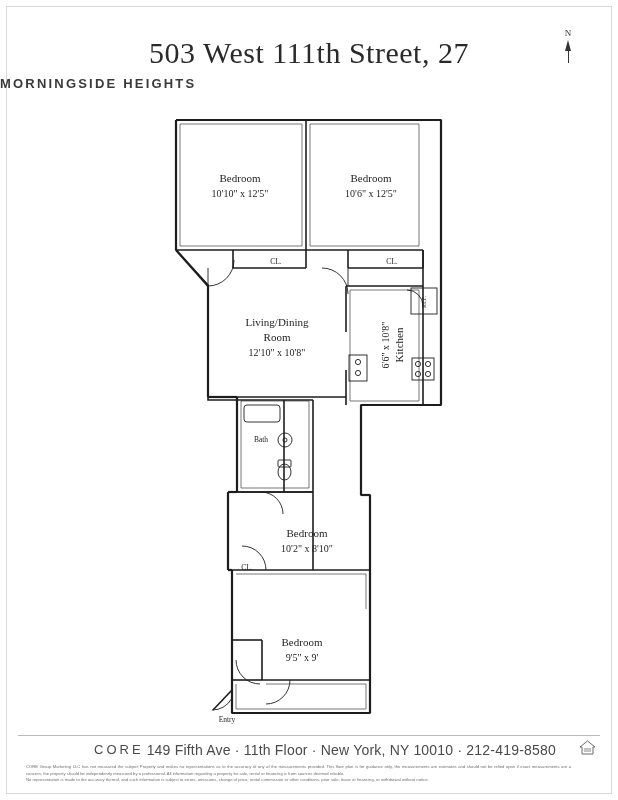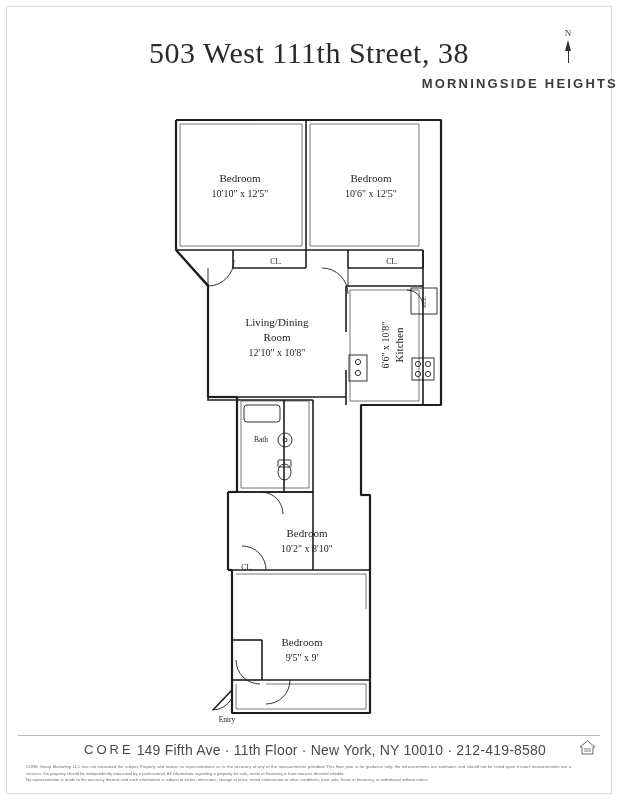--- a/index.html
+++ b/index.html
@@ -31,21 +31,21 @@
     font-family: "Liberation Serif", serif;
     font-size: 30px;
     letter-spacing: 0.5px;
     color: #2a2a2a;
     font-weight: normal;
   }
   .subtitle {
     position: absolute;
     left: 0; top: 76px;
     width: 618px;
-    text-align: right;
+    text-align: left;
     font-family: "Liberation Sans", sans-serif;
     font-size: 13px;
     letter-spacing: 2.2px;
     color: #3a3a3a;
     font-weight: bold;
   }
   .north {
     position: absolute;
     right: 40px; top: 28px;
     width: 20px; height: 34px;
@@ -90,21 +90,21 @@
   
   .footer-rule {
     position: absolute;
     left: 18px; top: 735px;
     width: 582px;
     height: 1px;
     background: #b9b9b9;
   }
   .footer-bar {
     position: absolute;
-    left: 24px; top: 736px;
+    left: 34px; top: 736px;
     width: 582px;
     height: 27px;
     display: flex;
     align-items: center;
     justify-content: center;
     gap: 3px;
   }
   .core-logo {
     font-family: "Liberation Sans", sans-serif;
     font-size: 13px;
@@ -147,21 +147,21 @@
 <div class="sheet">
 
   <div class="page-border"></div>
 
   <div class="north">
     <span>N</span>
     <span class="arrow"></span>
     <span class="stem"></span>
   </div>
 
-  <div class="title">503 West 111th Street, 38</div>
+  <div class="title">503 West 111th Street, 27</div>
   <div class="subtitle">MORNINGSIDE HEIGHTS</div>
 
   <div class="plan">
     <svg width="618" height="630" viewBox="0 0 618 630" xmlns="http://www.w3.org/2000/svg">
       <g fill="none" stroke="#1d1d1d" stroke-width="1.6">
 
         <path d="M176 20 L441 20 L441 192 L441 305 L361 305 L361 395 L370 395 L370 613
                  L232 613 L232 613 L232 612
                  M176 20 L176 150 L208 185 L208 300 L237 300 L237 305
                  "></path>

